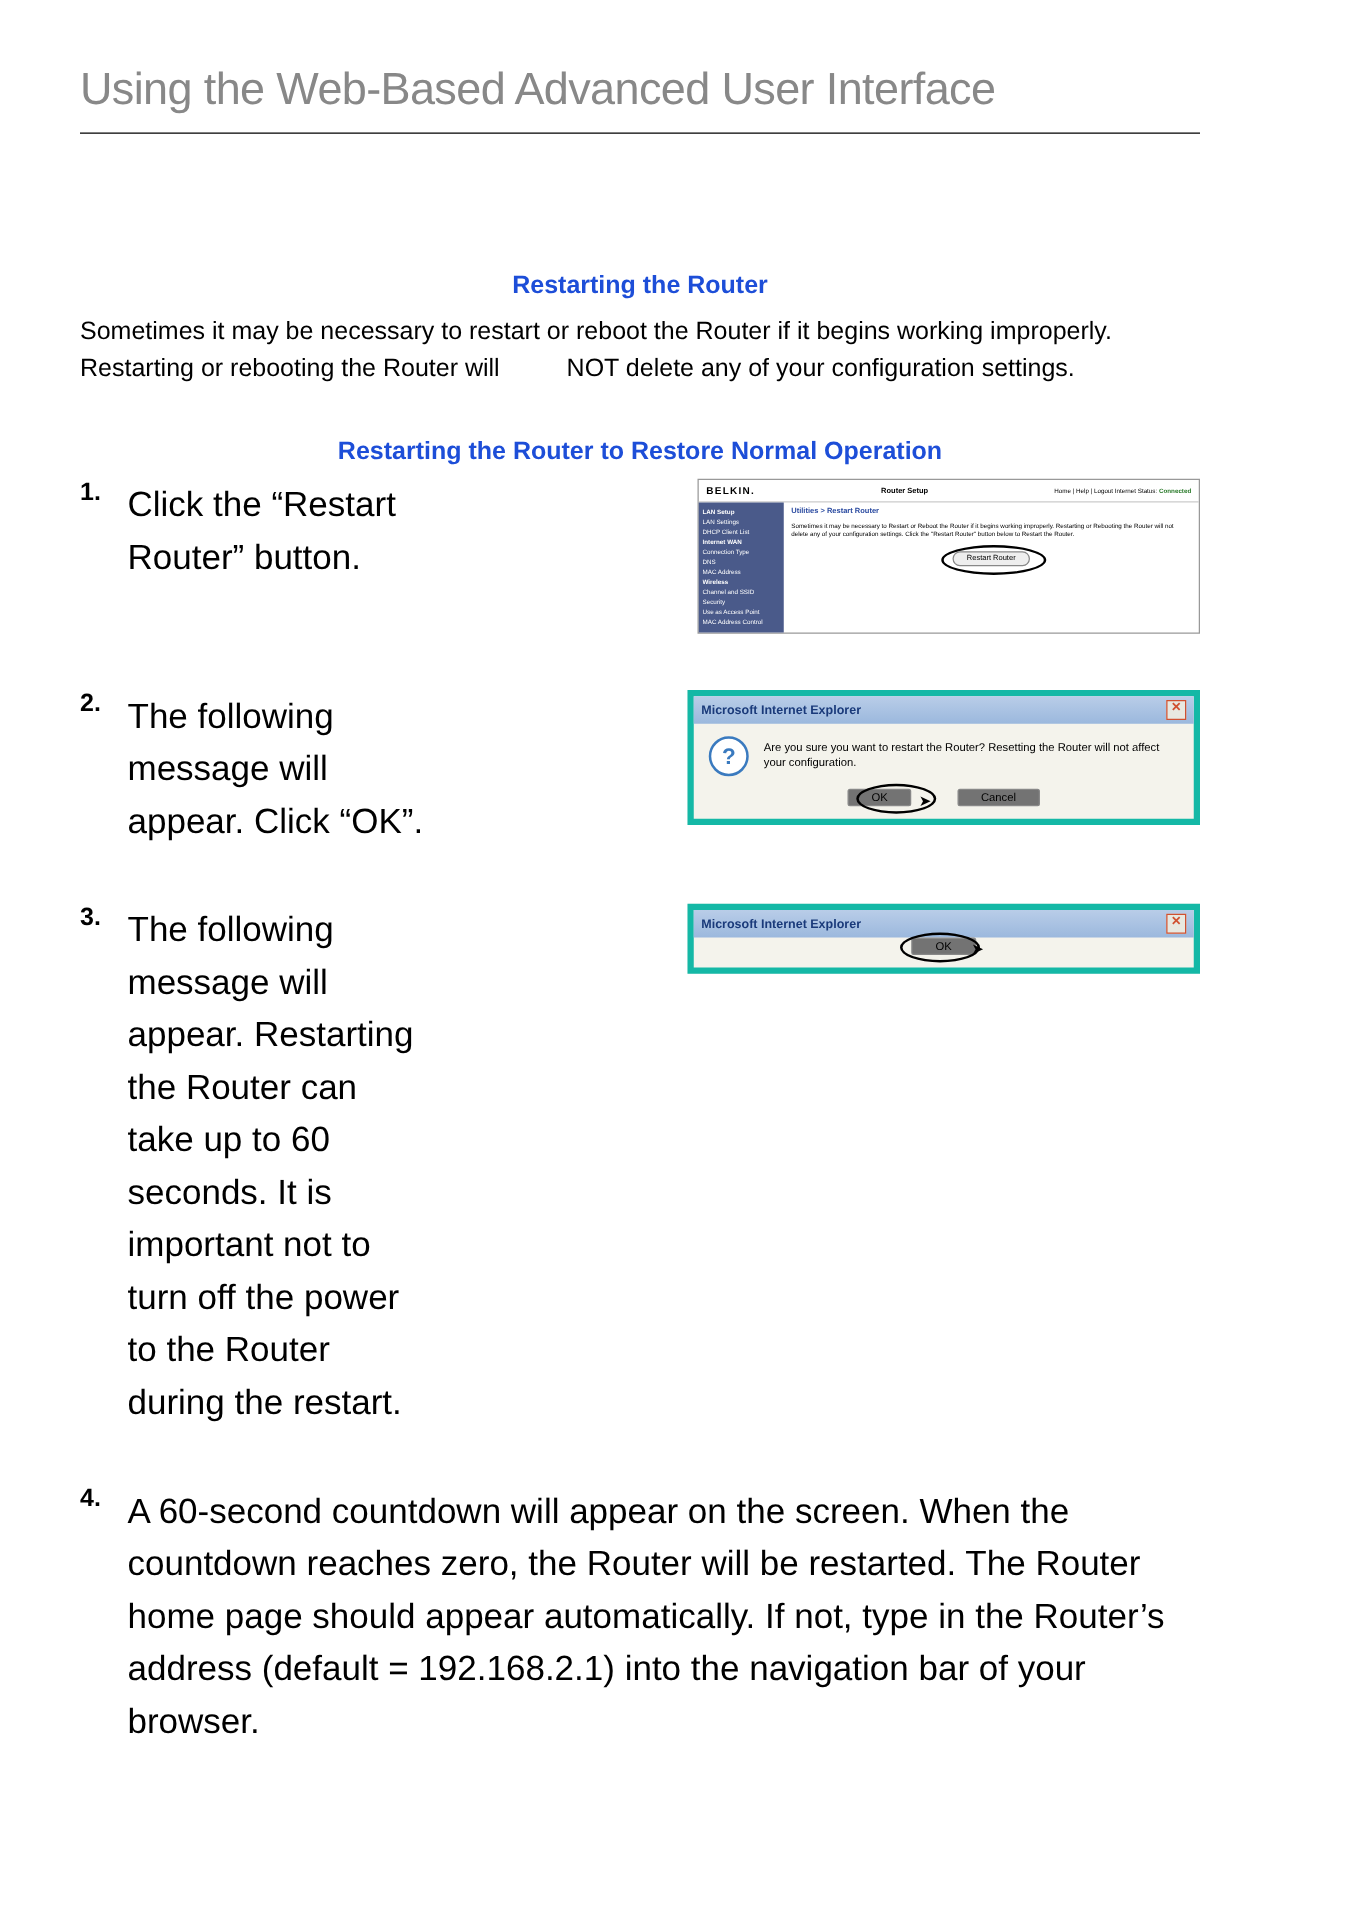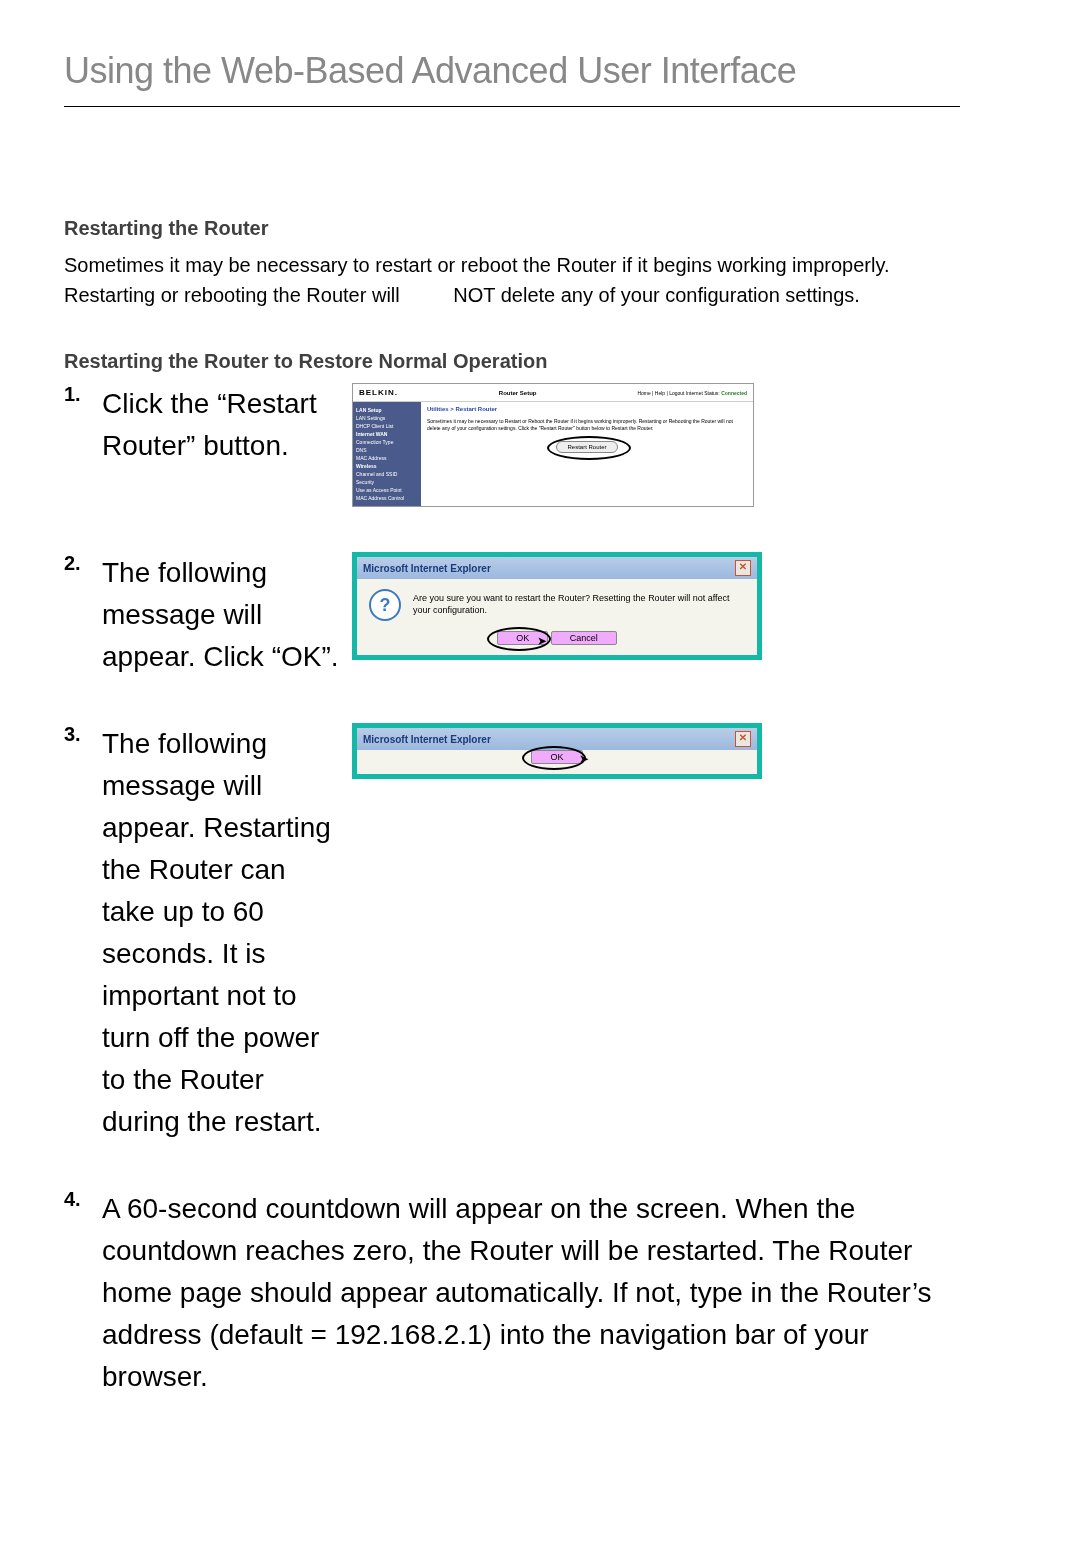--- a/index.html
+++ b/index.html
@@ -17,22 +17,23 @@
     color: #888;
     font-weight: 400;
     border-bottom: 1px solid #000;
     padding-bottom: 14px;
     margin-bottom: 110px;
     letter-spacing: -0.5px;
   }
   .section-heading {
     font-size: 20px;
     font-weight: bold;
-    color: #404040;
+    color: #1d4ed8;
     margin-bottom: 10px;
+    text-align: center;
   }
   .body-text {
     font-size: 20px;
     line-height: 1.5;
     color: #000;
     margin-bottom: 40px;
   }
   .body-text b { font-weight: normal; margin-left: 48px; }
   ol.steps {
     list-style: none;
@@ -55,21 +56,21 @@
     line-height: 1.5;
     flex: 0 0 240px;
     padding-right: 10px;
   }
   .step-text.wide {
     flex: 1;
   }
   .step-image {
     flex: 1;
     display: flex;
-    justify-content: flex-start;
+    justify-content: flex-end;
   }
 
   
   .router-ui {
     width: 400px;
     border: 1px solid #999;
     font-size: 6px;
     background: #fff;
   }
   .router-header {
@@ -206,23 +207,23 @@
   }
   .ie-buttons {
     text-align: center;
     padding: 0 0 10px 0;
     position: relative;
   }
   .ie-btn {
     font-size: 9px;
     padding: 1px 18px;
     border: 1px solid #888;
-    background: #f0abfc;
+    background: #737373;
     border-radius: 2px;
-    margin: 0 0;
+    margin: 0 17px;
   }
   .cursor-arrow {
     position: absolute;
     font-size: 12px;
     color: #000;
   }
   .page-number {
     text-align: center;
     font-size: 20px;
     margin-top: 340px;

